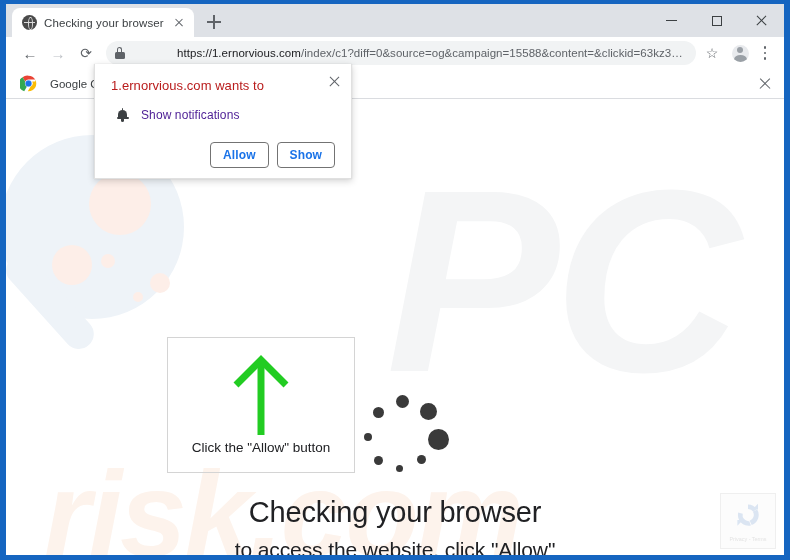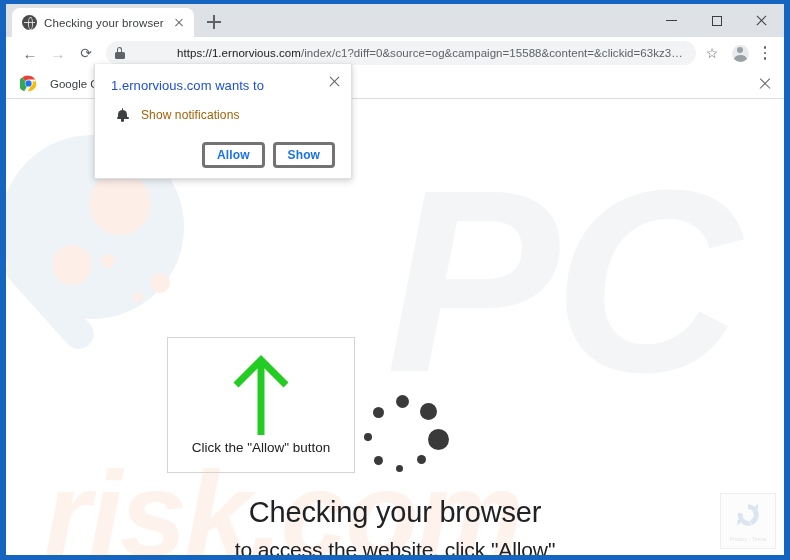--- a/index.html
+++ b/index.html
@@ -433,21 +433,21 @@
     content: "";
     position: absolute;
     left: 0; top: 6px;
     width: 13px; height: 1.2px;
     background: #5f6368;
   }
   .notif-close::before { transform: rotate(45deg); }
   .notif-close::after  { transform: rotate(-45deg); }
   .notif-title {
     font-size: 13px;
-    color: #1d4ed8;
+    color: #b91c1c;
     padding-right: 20px;
     letter-spacing: .05px;
   }
   .notif-perm {
     margin-top: 15px;
     display: flex;
     align-items: center;
     gap: 12px;
     padding-left: 5px;
   }
@@ -479,33 +479,33 @@
   }
   .bell-icon .stem {
     position: absolute;
     left: 5.6px; top: -0.2px;
     width: 1.8px; height: 2.2px;
     border-radius: 1px;
     background: #3c4043;
   }
   .notif-perm-label {
     font-size: 12px;
-    color: #a16207;
+    color: #4c1d95;
     letter-spacing: .1px;
   }
   .notif-actions {
     margin-top: 20px;
     display: flex;
     justify-content: flex-end;
     gap: 8px;
   }
   .notif-btn {
     min-width: 53px;
     height: 26px;
-    border: 3px solid #737373;
+    border: 1px solid #737373;
     border-radius: 4px;
     background: #ffffff;
     color: #1a73e8;
     font-size: 12px;
     font-weight: 600;
     font-family: "Liberation Sans", sans-serif;
     cursor: pointer;
     padding: 0 12px;
     letter-spacing: .1px;
   }

